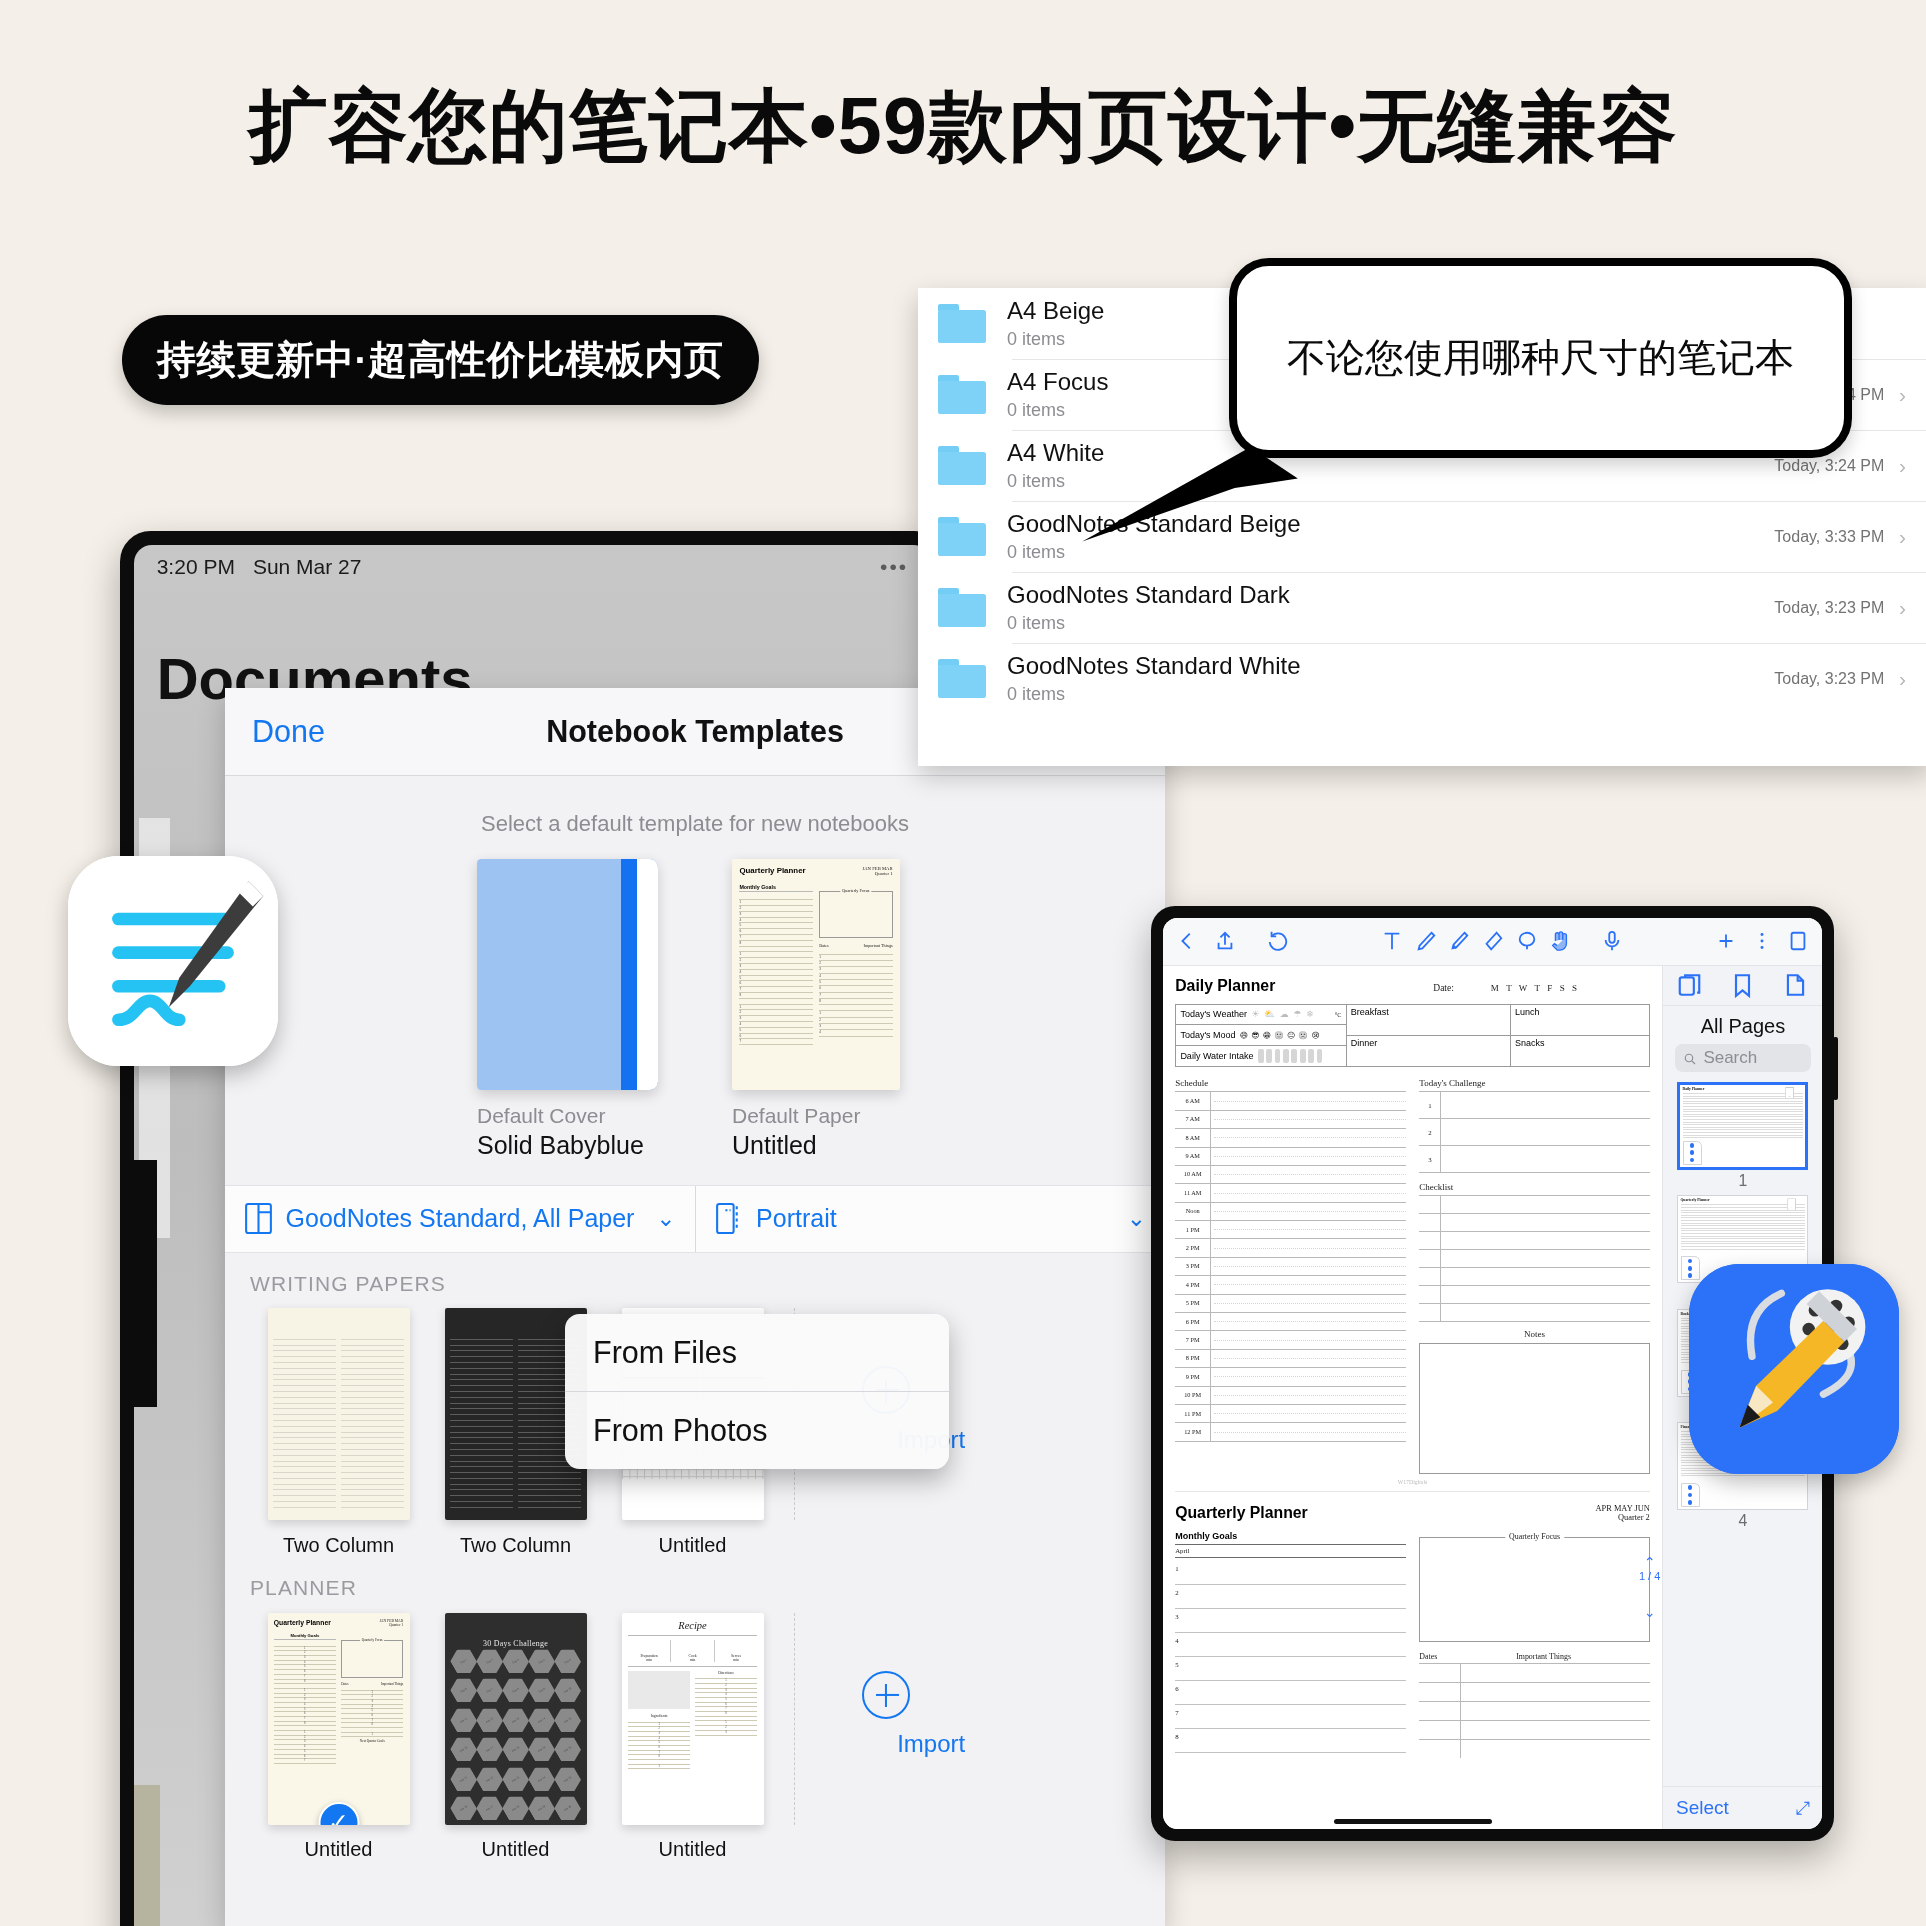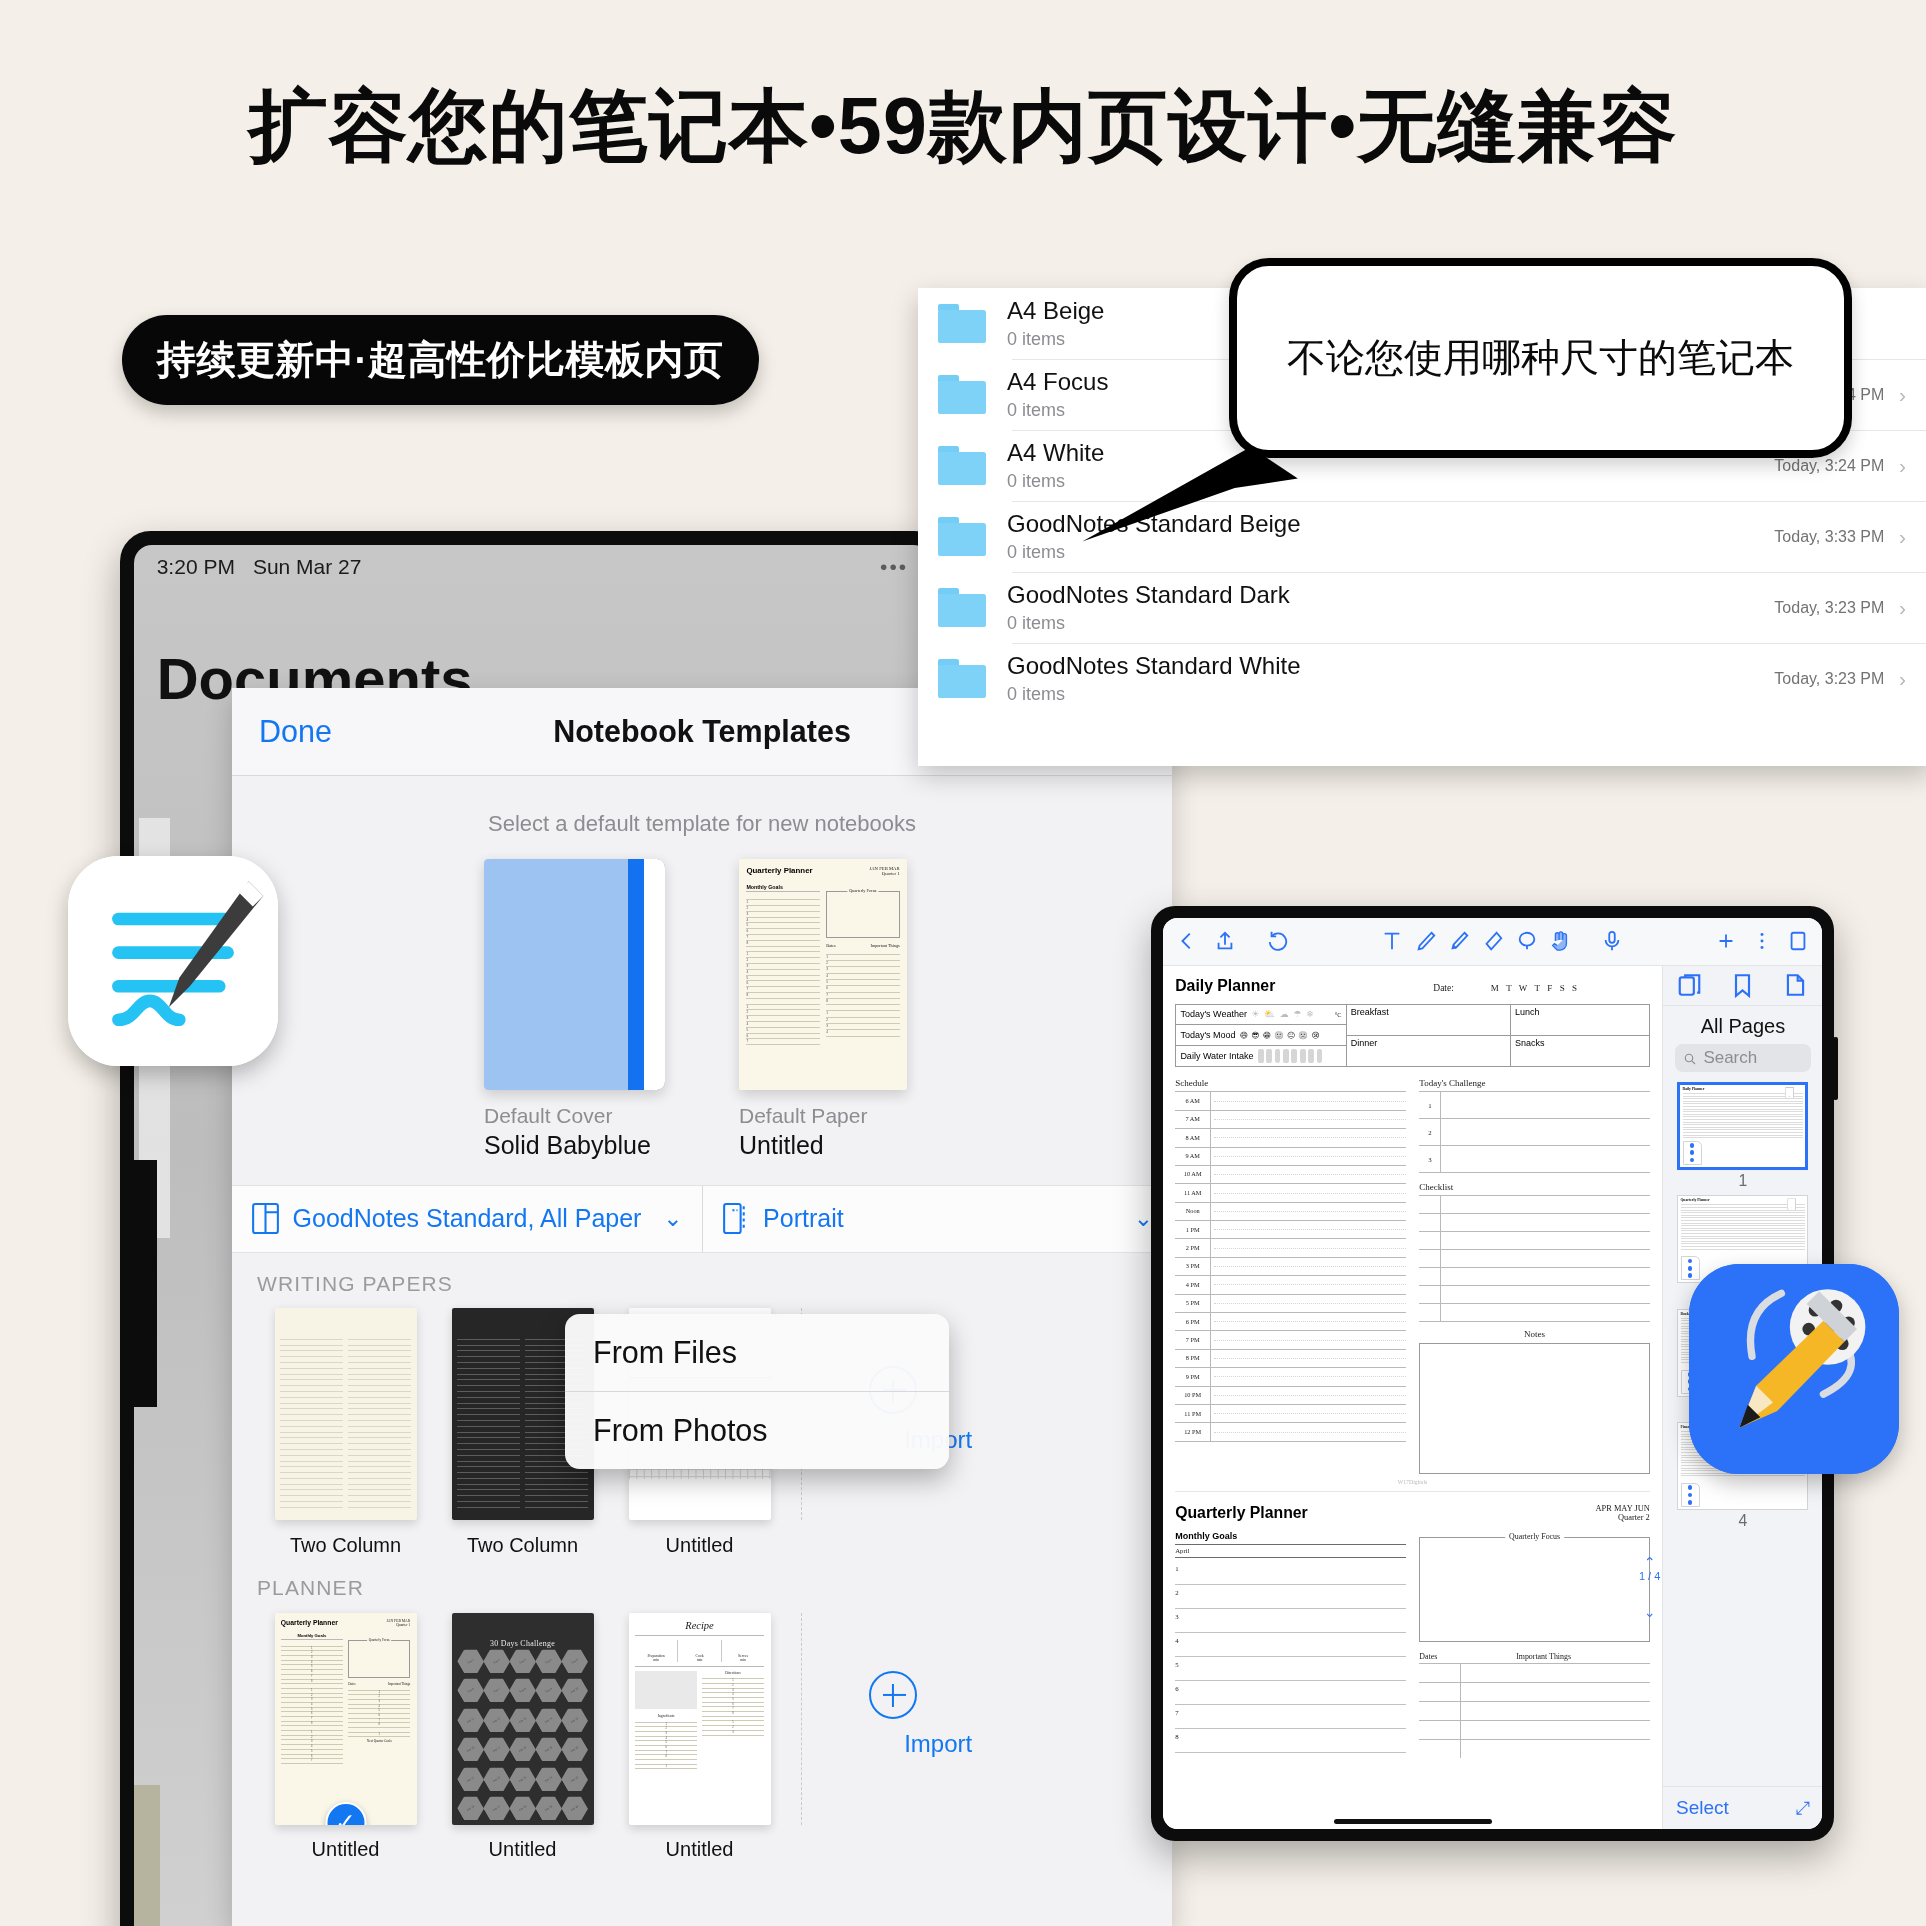--- a/index.html
+++ b/index.html
@@ -79,21 +79,21 @@
     background:#fff; border-radius:14.7px; overflow:hidden;
     position:relative; display:flex; flex-direction:column;
   }
   #ipad-right::after{
     content:""; position:absolute; right:-3.7px; top:131px;
     width:4.7px; height:63px; background:#0c0c0c; border-radius:2.1px;
   }
 
   
   #templates-modal {
-    position:absolute; left:232px; top:688px; width:940px; height:1238px;
+    position:absolute; left:225px; top:688px; width:940px; height:1238px;
     background:#F2F2F5;
     box-shadow:0 9.5px 26px rgba(0,0,0,.20);
     overflow:hidden;
   }
   #modal-header {
     height:88px; background:#F7F7F9;
     border-bottom:1.1px solid #d9d9dd;
     display:flex; align-items:center; position:relative;
   }
   #done-btn { position:absolute; left:27px; font-size:30.5px; color:#1377F2; font-weight:400; cursor:pointer; }

